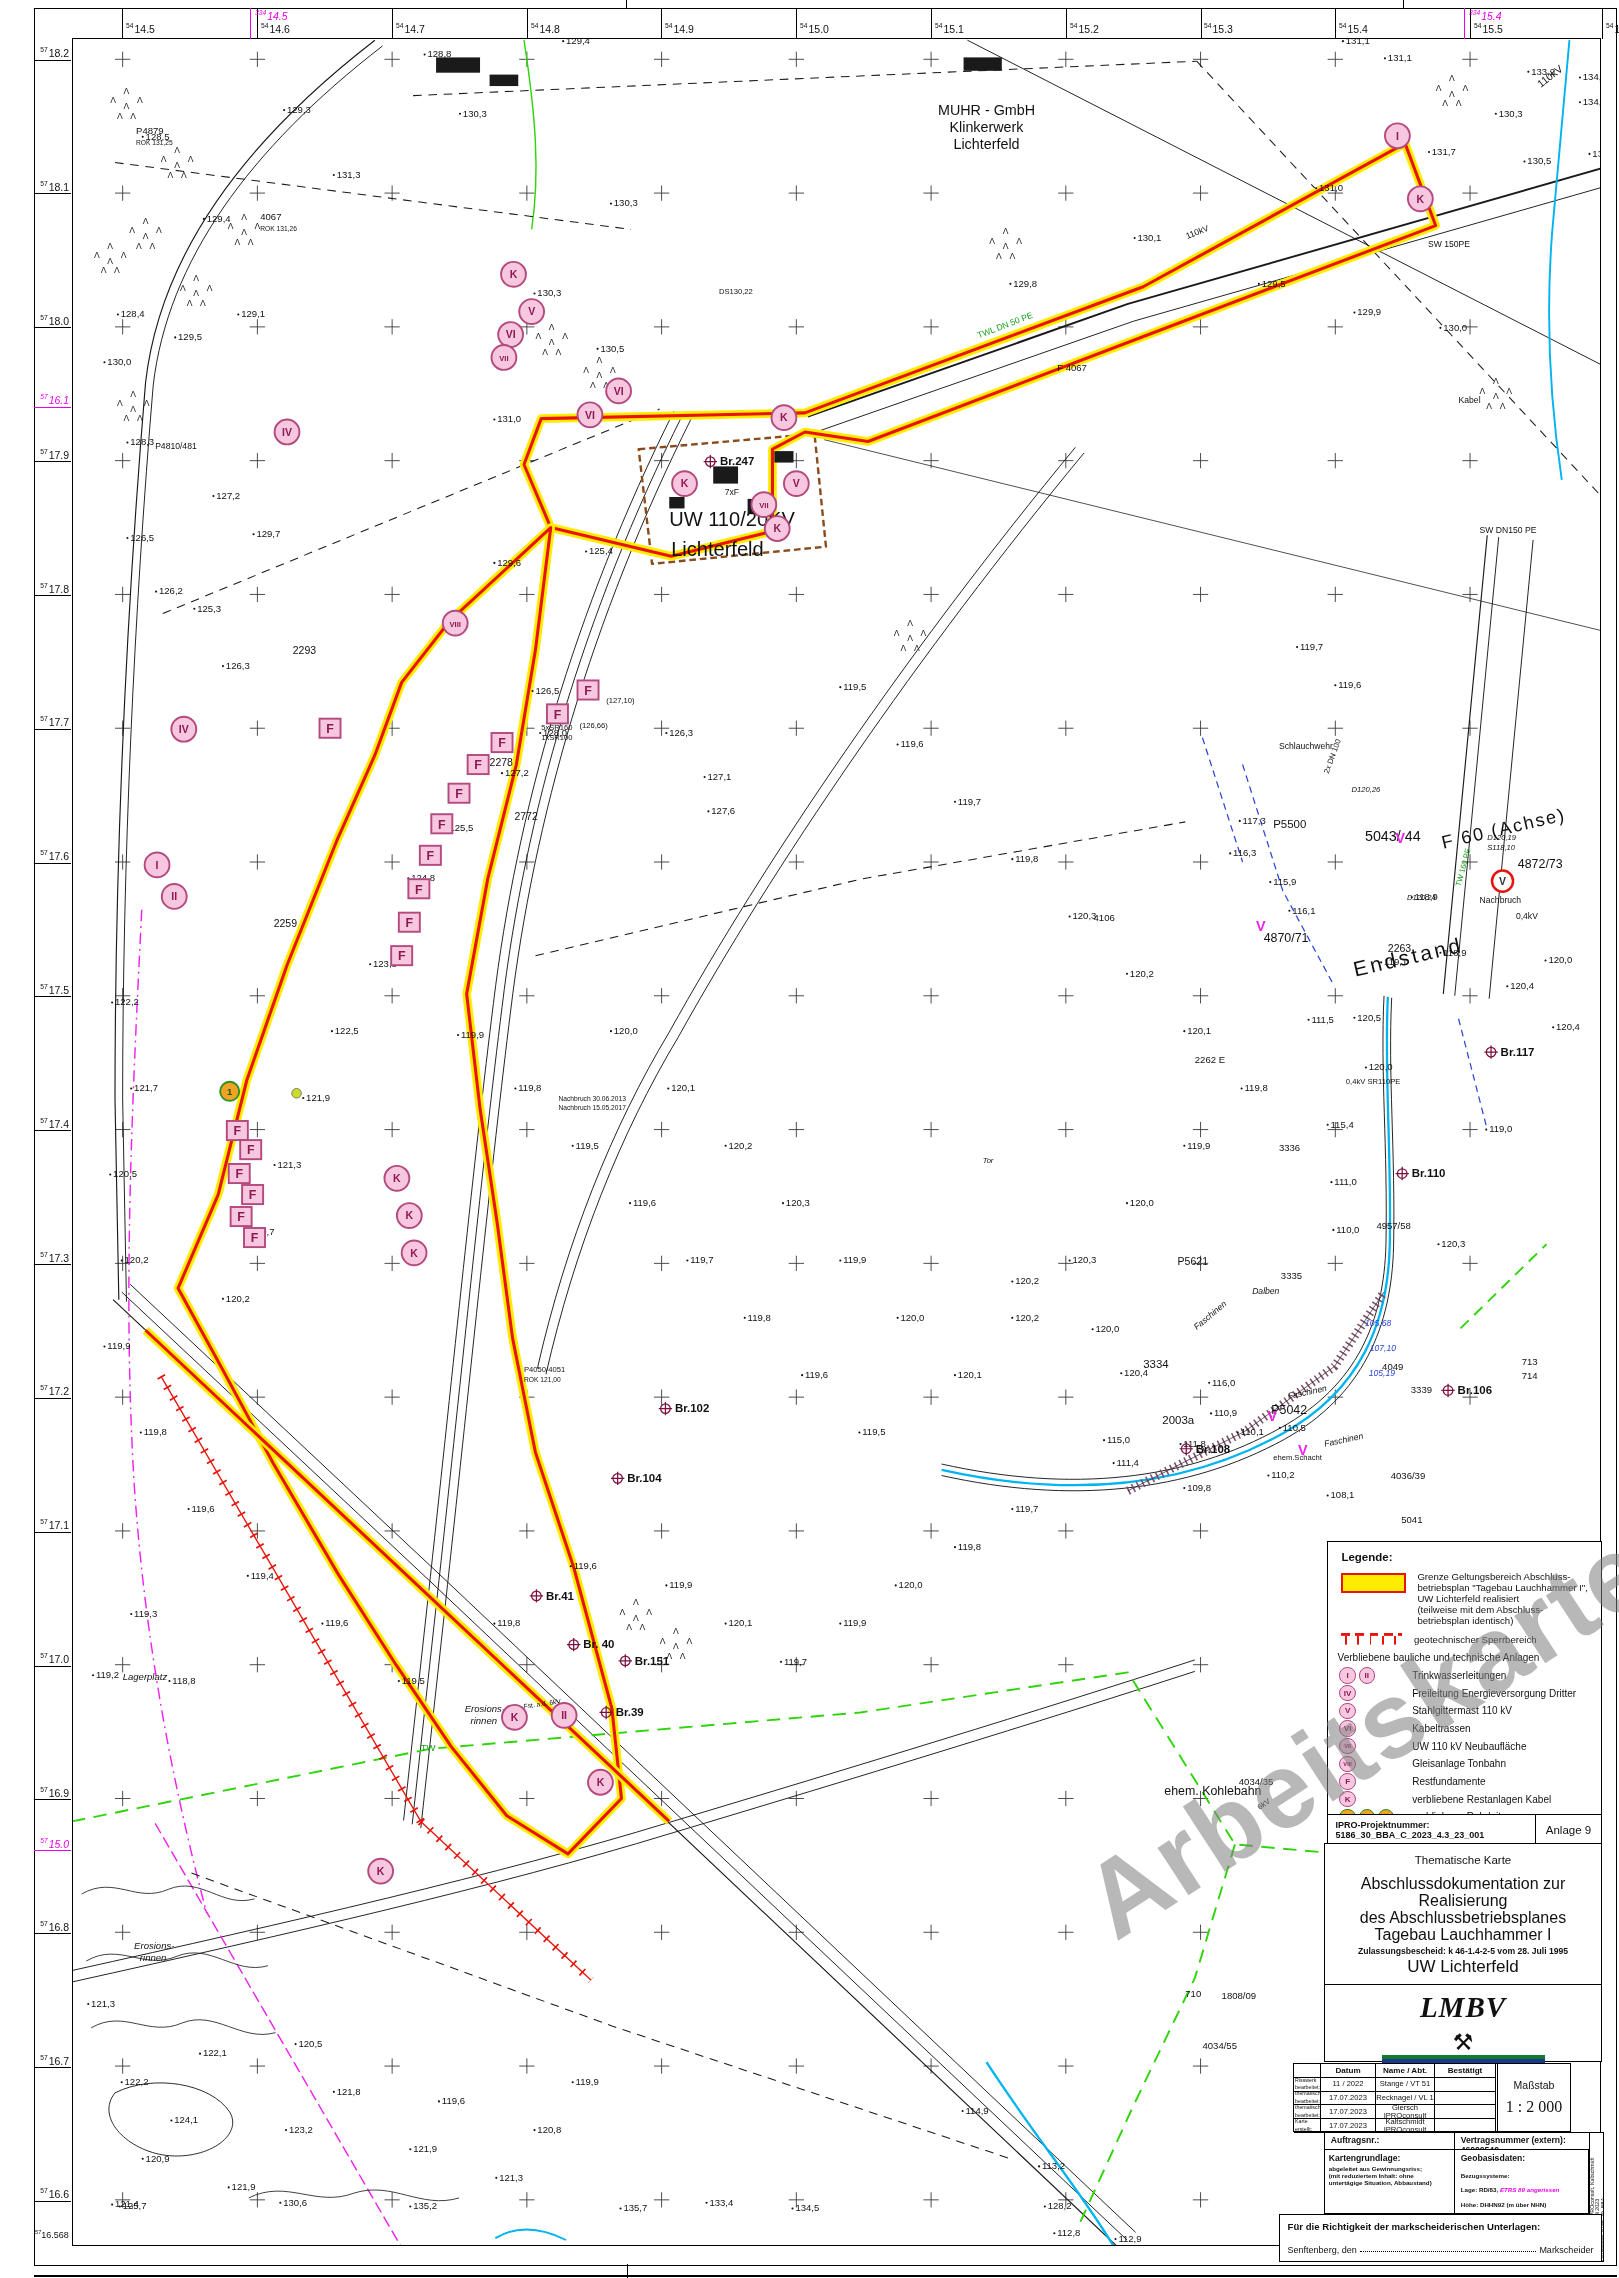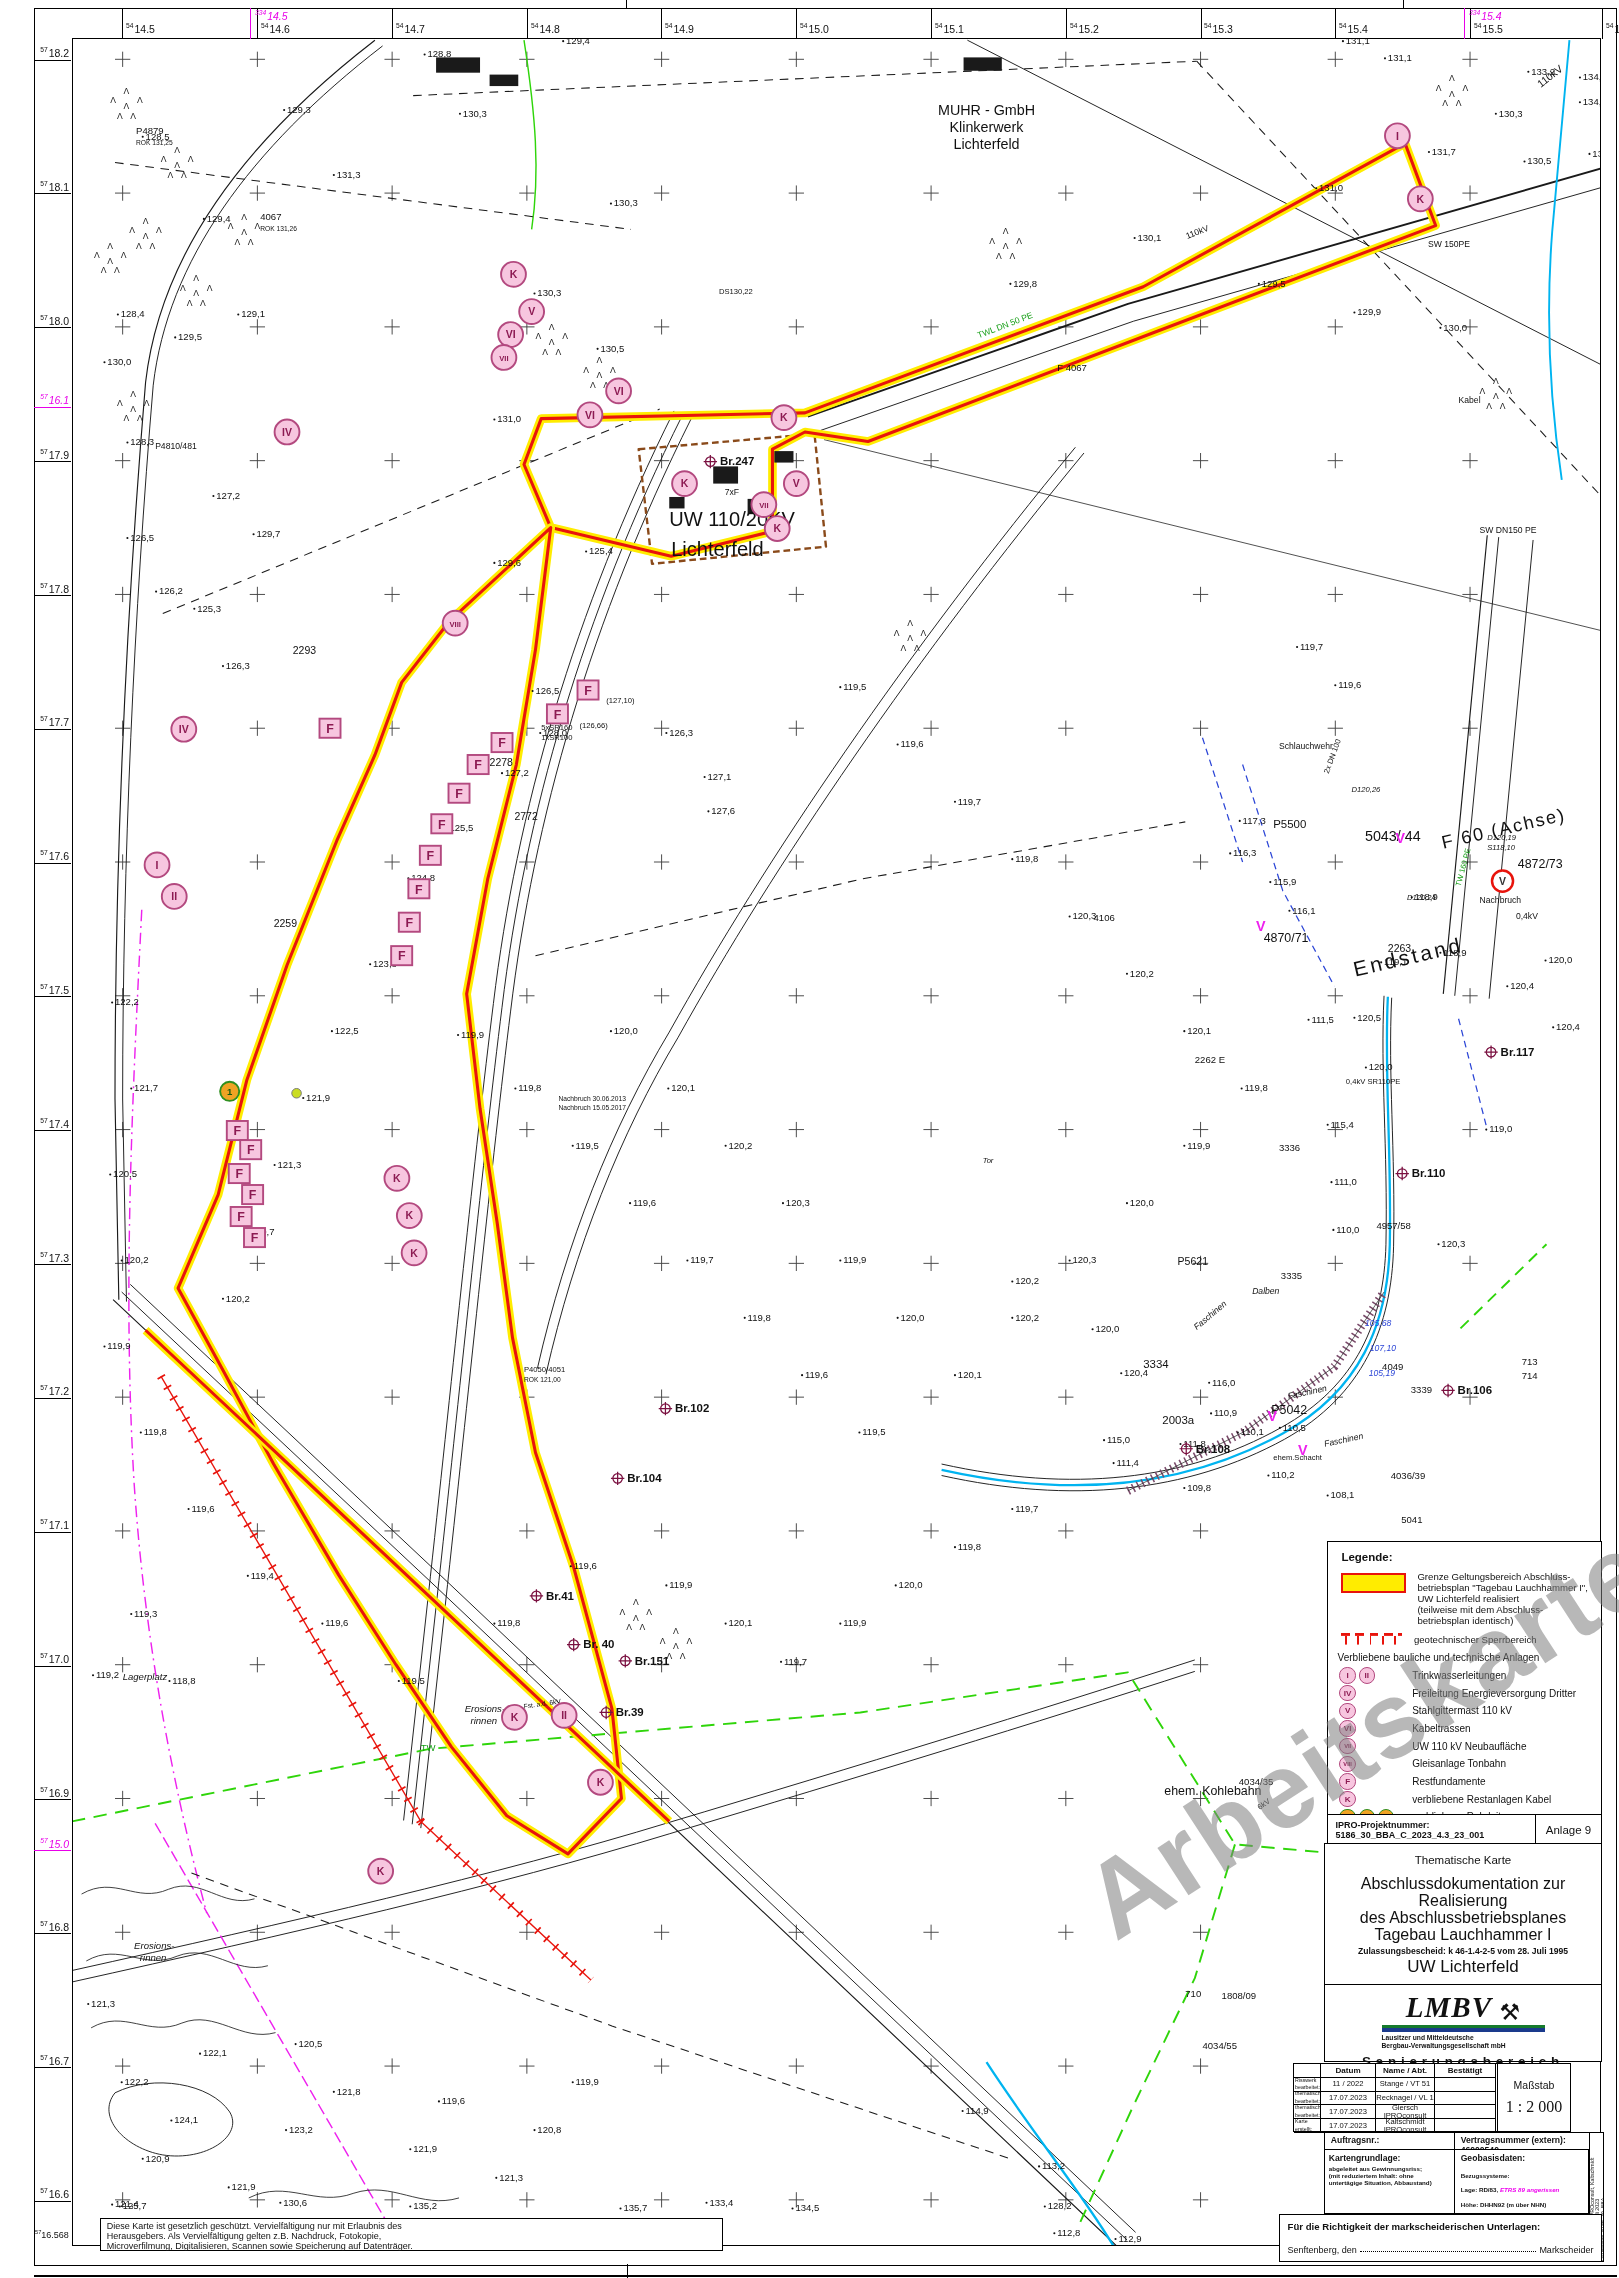--- a/index.html
+++ b/index.html
@@ -40,21 +40,21 @@
   .ipro{left:1327px;top:1814px;width:275px;height:31px;display:flex;}
   .ipro-num{flex:1;border-right:1.9px solid #000;display:flex;align-items:center;padding-left:7.6px;font-size:9px;font-weight:bold;}
   .ipro-anlage{width:65px;display:flex;align-items:center;justify-content:center;font-size:11.5px;}
   .thematic{left:1324px;top:1843px;width:278px;height:143px;text-align:center;padding-top:9.6px;}
   .th-kicker{font-size:11.5px;margin-bottom:9.6px;}
   .th-title{font-size:16px;line-height:17px;}
   .th-permit{font-size:8.6px;font-weight:bold;margin-top:3px;}
   .th-site{font-size:17px;margin-top:1px;}
   .th-sub{font-size:11.5px;line-height:13px;margin-top:8.6px;white-space:pre-line;}
   .lmbv{left:1324px;top:1984px;width:278px;height:78px;text-align:center;padding-top:5.7px;}
-  .lmbv-row{display:flex;align-items:flex-end;justify-content:center;gap:7.6px;}
+  .lmbv-row{display:flex;align-items:center;justify-content:center;gap:7.6px;flex-direction:column;}
   .lmbv-word{font-family:"Liberation Serif",serif;font-style:italic;font-weight:bold;font-size:29px;letter-spacing:1px;}
   .lmbv-pick{font-size:23px;line-height:23px;}
   .lmbv-stripes{width:163px;margin:1px auto 1.9px auto;}
   .stripe-g{height:3.8px;background:#167a2d;}
   .stripe-b{height:3.8px;background:#1a3a8c;}
   .lmbv-sub{font-size:6.7px;line-height:7.6px;text-align:left;width:163px;margin:0 auto;font-weight:bold;}
   .lmbv-area{font-size:13.4px;font-weight:bold;letter-spacing:4.8px;margin-top:4.8px;}
   .tblock{left:1293px;top:2063px;width:278px;height:69px;display:flex;}
   .ttable{width:203px;border-right:1.9px solid #000;display:grid;
      grid-template-columns:27px 55px 59px 61px;grid-auto-rows:13.8px;font-size:7.6px;}
@@ -1201,19 +1201,16 @@
 
   <div class="box sig">
     <div class="sig-l1">Für die Richtigkeit der markscheiderischen Unterlagen:</div>
     <div class="sig-l2">
       <span>Senftenberg, den</span>
       <span class="sig-dots"></span>
       <span>Markscheider</span>
     </div>
   </div>
 
-  <div class="box disclaimer">Diese Karte ist gesetzlich geschützt. Vervielfältigung nur mit Erlaubnis des
-Herausgebers.  Als Vervielfältigung gelten z.B. Nachdruck, Fotokopie,
-Microverfilmung, Digitalisieren, Scannen sowie Speicherung auf Datenträger.</div>
 
   <div class="watermark">Arbeitskarte</div>
 </div>
 
 
 </body></html>

